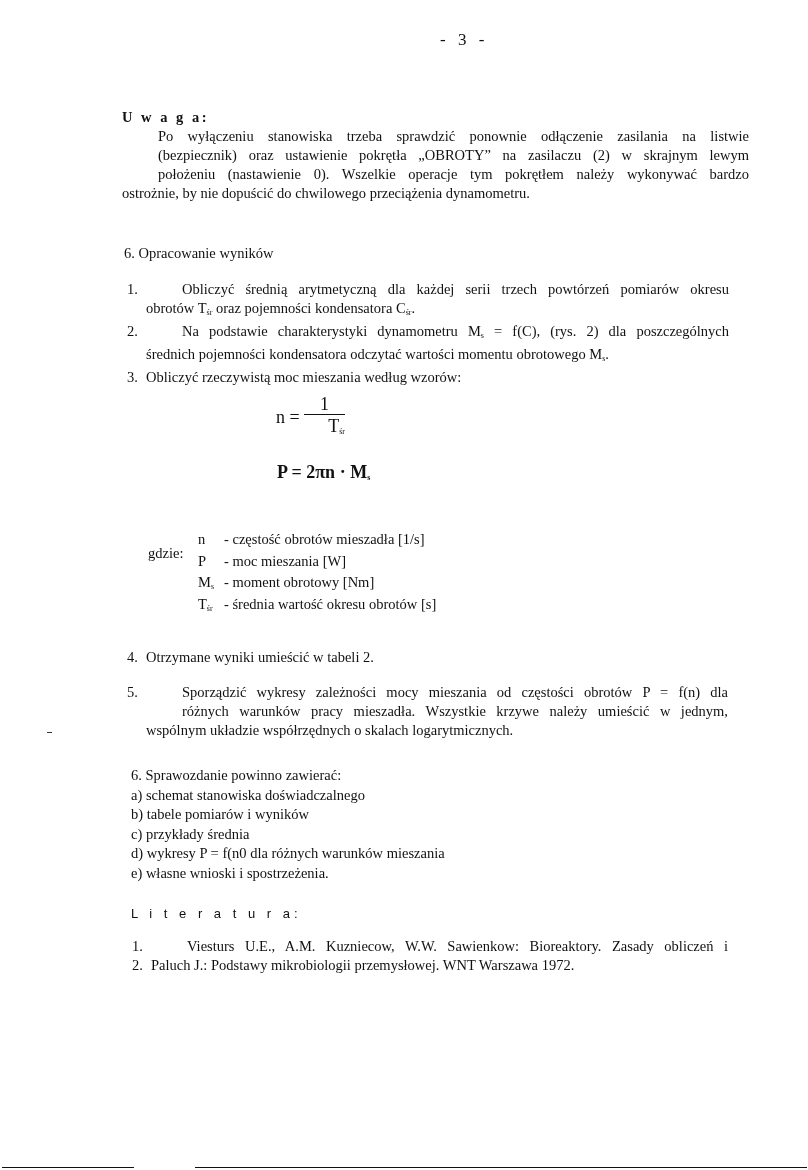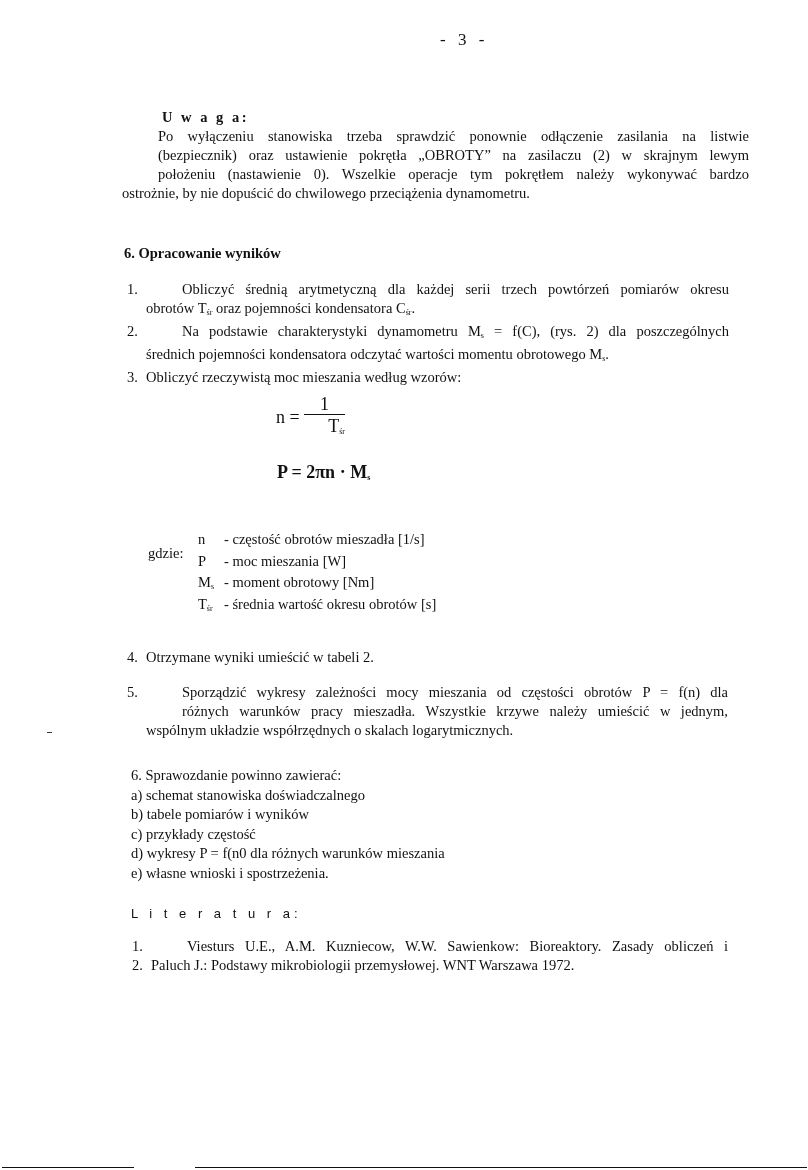--- a/index.html
+++ b/index.html
@@ -6,24 +6,24 @@
   body {
     width: 808px; height: 1170px; position: relative; overflow: hidden;
     font-family: "Liberation Serif", "DejaVu Serif", serif;
     color: #111111;
     font-size: 14.5px;
   }
   .page-number {
     position: absolute; left: 440px; top: 30px; font-size: 17px; letter-spacing: 4px;
   }
   .block { position: absolute; left: 121px; width: 630px; line-height: 19px; }
-  .heading-spaced { font-weight: bold; letter-spacing: 2.5px; margin-left: 40px; }
+  .heading-spaced { font-weight: bold; letter-spacing: 2.5px; }
   .justify { text-align: justify; text-align-last: justify; margin-left: 36px; }
   .last-line { text-align: right; text-align-last: left; }
-  .section-title { font-weight: bold; }
+  .section-title { font-weight: normal; }
   .ol-item { position: relative; padding-left: 25px; }
   .ol-item .num { position: absolute; left: 6px; top: 0; }
   sub { font-size: 8px; vertical-align: -2px; }
   .formula { position: absolute; font-size: 18px; }
   .frac { display: inline-block; vertical-align: middle; text-align: center; }
   .frac .top { display: block; border-bottom: 1px solid #111; padding: 0 4px; line-height: 20px; }
   .frac .bot { display: block; line-height: 22px; margin-left: 24px; }
   .where-label { position: absolute; left: 148px; top: 514px; margin-top: 31px; }
   .where-list { position: absolute; left: 198px; top: 531px; line-height: 17.5px; }
   .where-row span.sym { display: inline-block; width: 26px; }
@@ -97,21 +97,21 @@
     <div class="last-line">wspólnym układzie współrzędnych o skalach logarytmicznych.</div>
   </div>
 </div>
 
 <div class="margin-mark"></div>
 
 <div class="block" style="top:766px; left:131px; line-height:19.5px;">
   <div>6. Sprawozdanie powinno zawierać:</div>
   <div>a) schemat stanowiska doświadczalnego</div>
   <div>b) tabele pomiarów i wyników</div>
-  <div>c) przykłady częstość</div>
+  <div>c) przykłady średnia</div>
   <div>d) wykresy P = f(n0 dla różnych warunków mieszania</div>
   <div>e) własne wnioski i spostrzeżenia.</div>
 </div>
 
 <div class="block litera" style="top:904px; left:131px;">L i t e r a t u r a:</div>
 <div class="block" style="top:937px; left:126px; width:602px;">
   <div class="ol-item">
     <span class="num">1.</span>
     <div class="justify">Viesturs U.E., A.M. Kuzniecow, W.W. Sawienkow: Bioreaktory. Zasady obliczeń i</div>
   </div>

